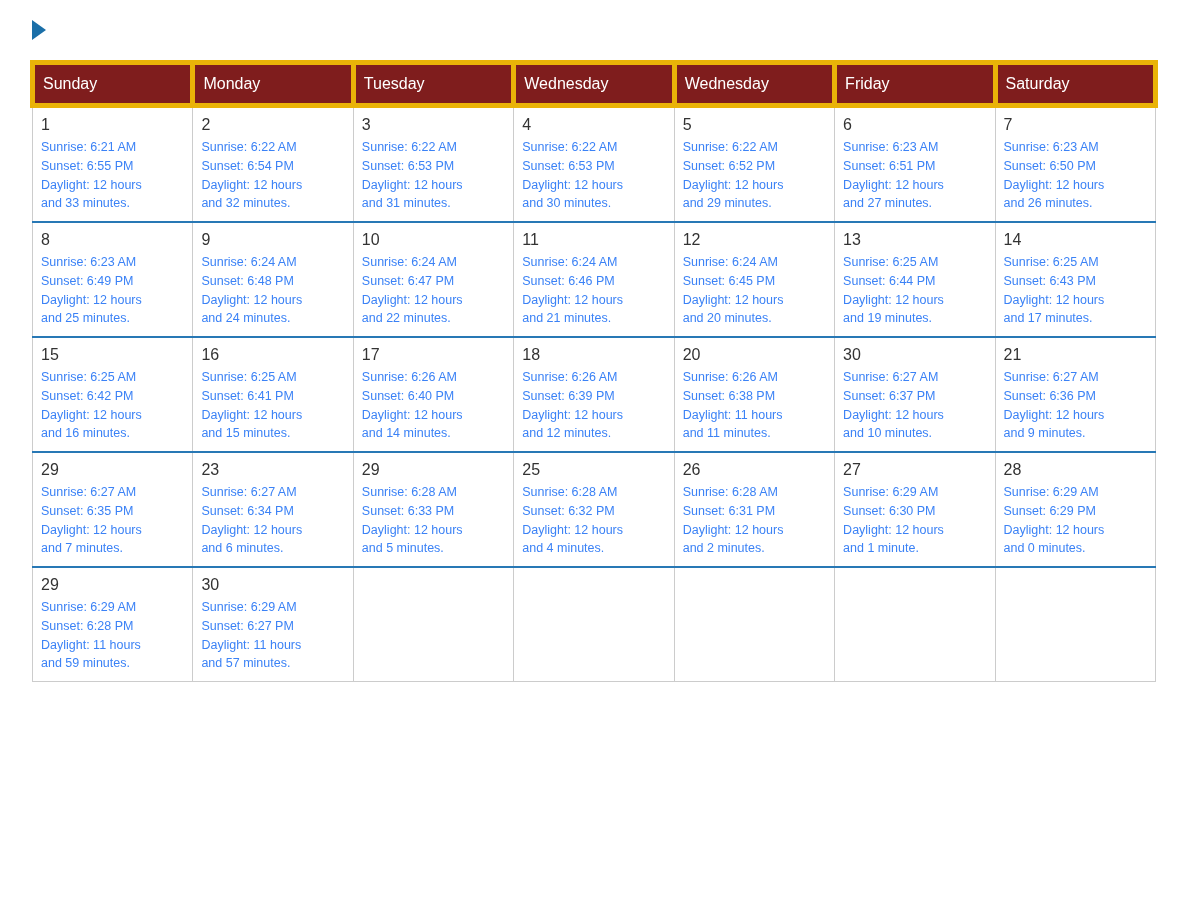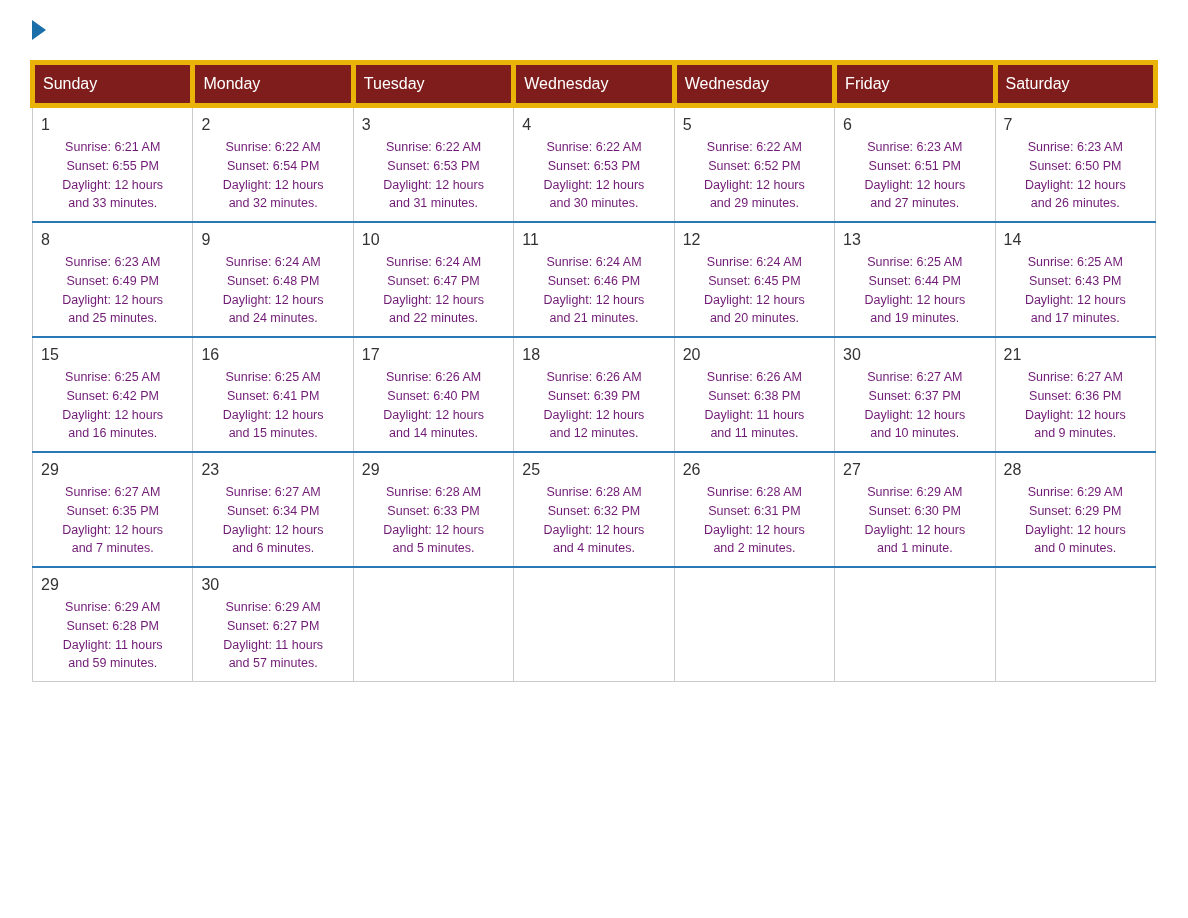--- a/index.html
+++ b/index.html
@@ -83,22 +83,21 @@
     }
     .day-number {
       font-size: 16px;
       font-weight: normal;
       display: block;
       margin-bottom: 4px;
     }
     .day-info {
       font-size: 12.5px;
       line-height: 1.5;
-      color: #701a75;
-      text-align: center;
+      color: #3b82f6;
     }
     .empty-cell {
       background: #fff;
     }
     tbody tr:not(:last-child) {
       border-bottom: 2px solid #2878b5;
     }
   </style>
 </head>
 <body>

